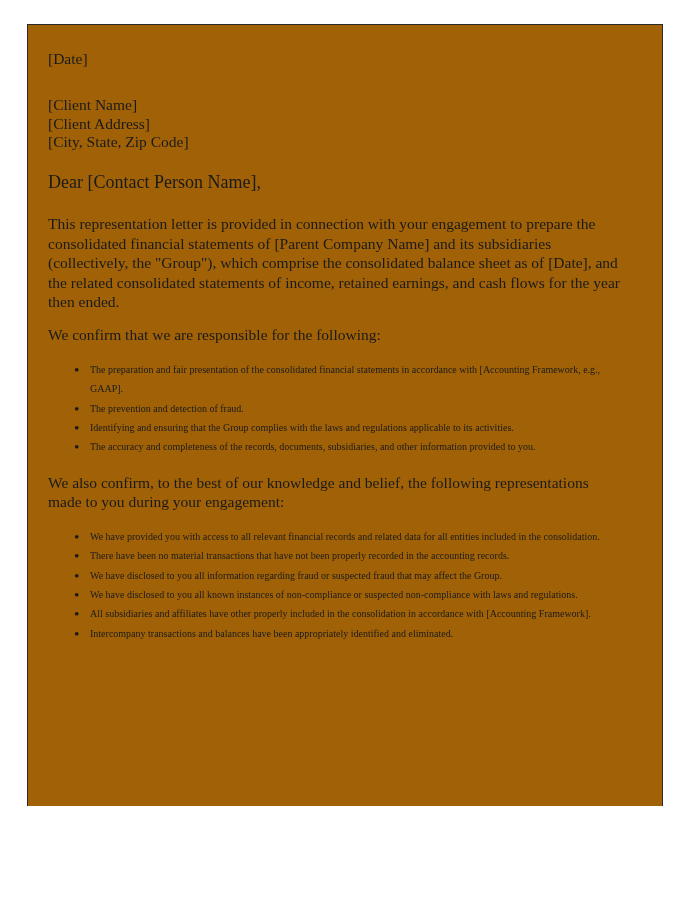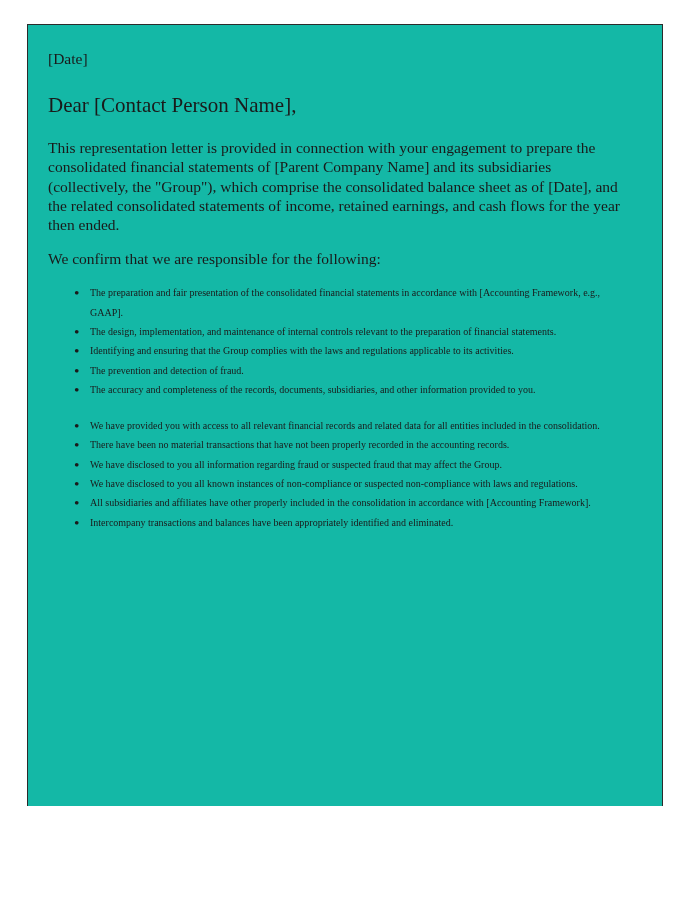--- a/index.html
+++ b/index.html
@@ -16,21 +16,21 @@
   }
 
   
   .page {
     position: absolute;
     left: 27px;
     top: 24px;
     width: 636px;
     height: 782px;
     box-sizing: border-box;
-    background: #14b8a6;
+    background: #a16207;
     border-top: 1.5px solid #2b2b2b;
     border-left: 1.5px solid #2b2b2b;
     border-right: 1.5px solid #2b2b2b;
     border-bottom: none;
     overflow: hidden;
   }
 
   .page-inner {
     position: absolute;
     left: 20px;
@@ -52,21 +52,21 @@
   .address-block {
     margin: 0 0 22px 0;
   }
   .address-line {
     font-size: 15.5px;
     line-height: 18.2px;
   }
 
   .salutation {
     margin: 0 0 22px 0;
-    font-size: 21px;
+    font-size: 18px;
     line-height: 19.4px;
   }
 
   ul.bullets {
     list-style: none;
     margin: 0 0 16px 0;
     padding: 0;
   }
   ul.bullets > li {
     position: relative;
@@ -89,35 +89,40 @@
   }
 </style>
 </head>
 <body>
 
 <div class="page">
   <div class="page-inner">
 
     <div class="para block-date">[Date]</div>
 
+    <div class="address-block">
+      <div class="address-line">[Client Name]</div>
+      <div class="address-line">[Client Address]</div>
+      <div class="address-line">[City, State, Zip Code]</div>
+    </div>
 
     <div class="salutation">Dear [Contact Person Name],</div>
 
     <p class="para">This representation letter is provided in connection with your engagement to prepare the consolidated financial statements of [Parent Company Name] and its subsidiaries (collectively, the "Group"), which comprise the consolidated balance sheet as of [Date], and the related consolidated statements of income, retained earnings, and cash flows for the year then ended.</p>
 
     <p class="para list-lead">We confirm that we are responsible for the following:</p>
 
     <ul class="bullets">
       <li>The preparation and fair presentation of the consolidated financial statements in accordance with [Accounting Framework, e.g., GAAP].</li>
-      <li>The design, implementation, and maintenance of internal controls relevant to the preparation of financial statements.</li>
+      <li>The prevention and detection of fraud.</li>
       <li>Identifying and ensuring that the Group complies with the laws and regulations applicable to its activities.</li>
-      <li>The prevention and detection of fraud.</li>
       <li>The accuracy and completeness of the records, documents, subsidiaries, and other information provided to you.</li>
     </ul>
 
+    <p class="para list-lead">We also confirm, to the best of our knowledge and belief, the following representations made to you during your engagement:</p>
 
     <ul class="bullets">
       <li>We have provided you with access to all relevant financial records and related data for all entities included in the consolidation.</li>
       <li>There have been no material transactions that have not been properly recorded in the accounting records.</li>
       <li>We have disclosed to you all information regarding fraud or suspected fraud that may affect the Group.</li>
       <li>We have disclosed to you all known instances of non-compliance or suspected non-compliance with laws and regulations.</li>
       <li>All subsidiaries and affiliates have other properly included in the consolidation in accordance with [Accounting Framework].</li>
       <li>Intercompany transactions and balances have been appropriately identified and eliminated.</li>
     </ul>
 

